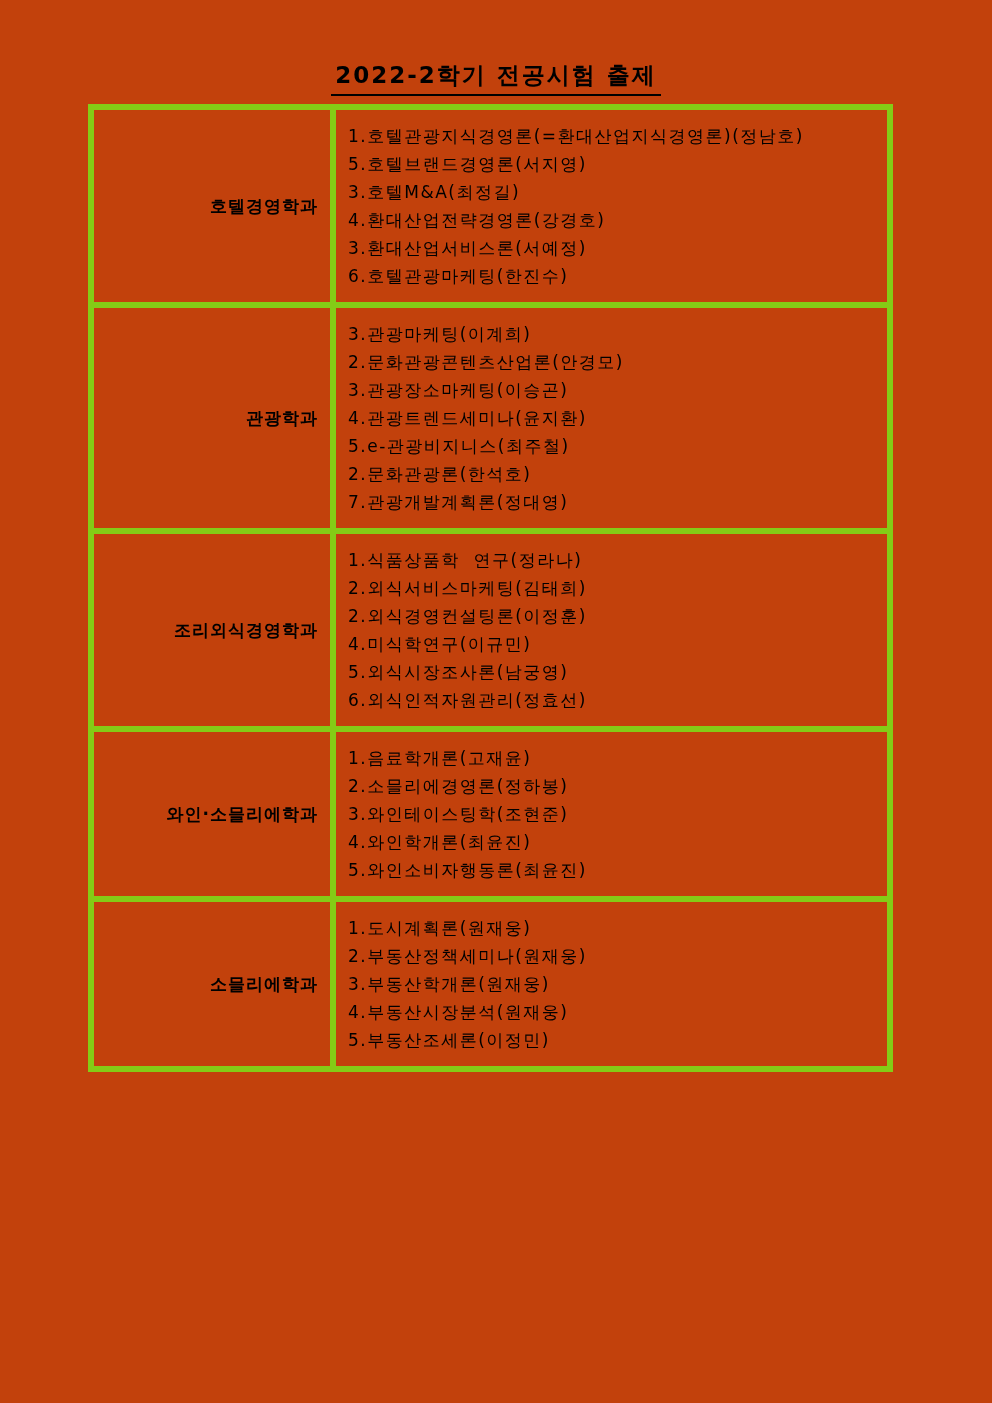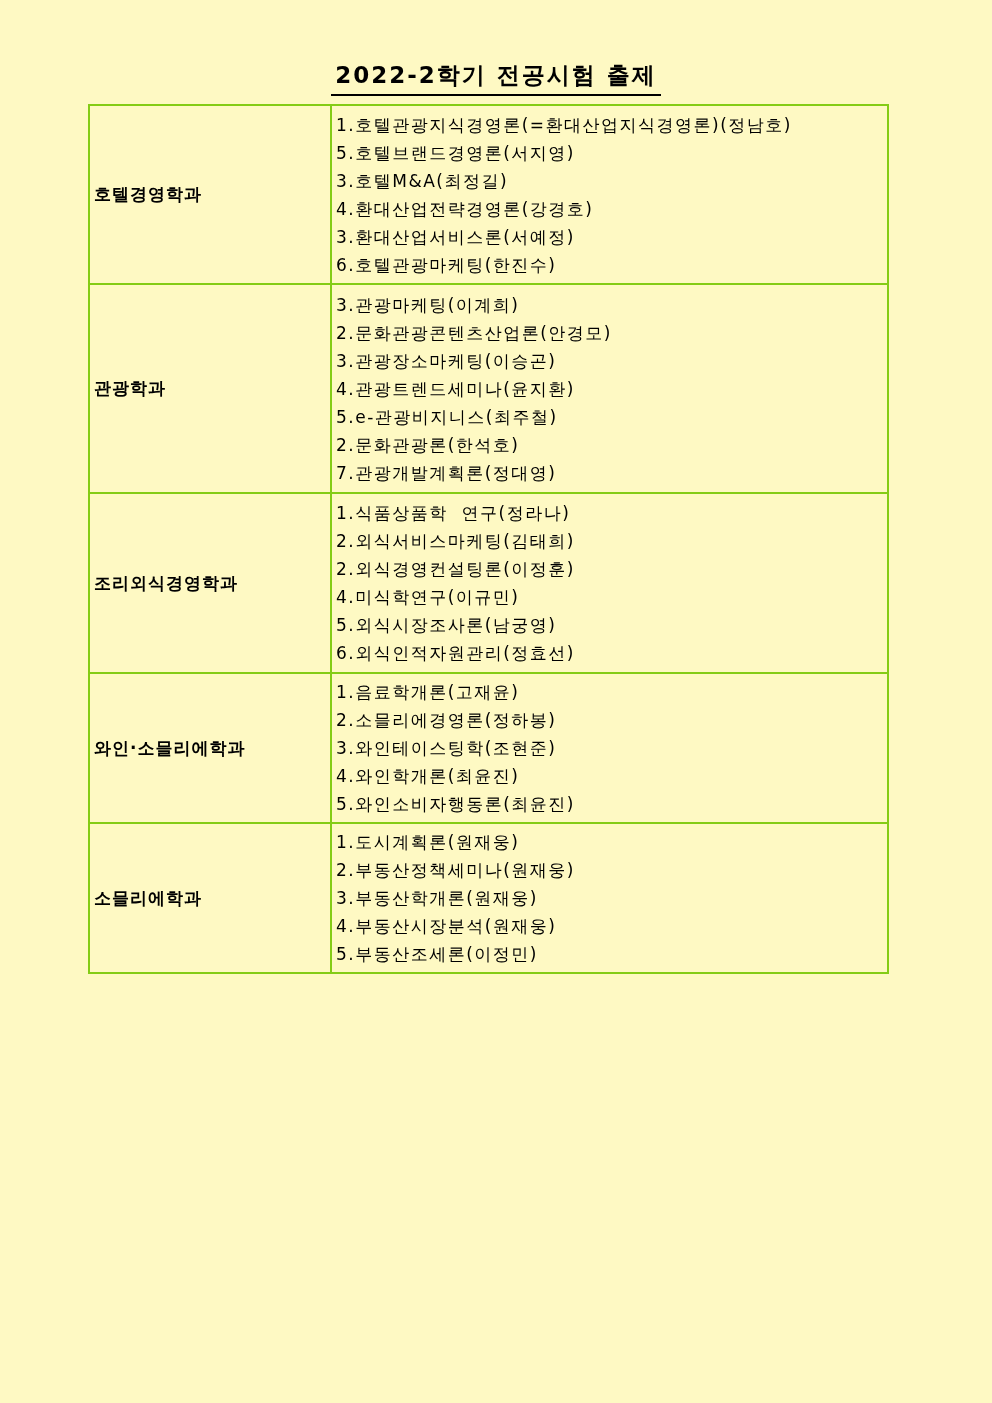--- a/index.html
+++ b/index.html
@@ -4,21 +4,21 @@
 <style>
   html, body {
     margin: 0;
     padding: 0;
     background: #ffffff;
   }
   .page {
     position: relative;
     width: 992px;
     height: 1403px;
-    background: #fef9c3;
+    background: #c2410c;
     font-family: "DejaVu Sans", "Liberation Sans", sans-serif;
     color: #000000;
     overflow: hidden;
   }
   .title-wrap {
     position: absolute;
     top: 60px;
     left: 0;
     width: 100%;
     text-align: center;
@@ -34,28 +34,28 @@
   }
   table.schedule {
     position: absolute;
     top: 104px;
     left: 88px;
     width: 799px;
     border-collapse: collapse;
     table-layout: fixed;
   }
   table.schedule td {
-    border: 2px solid #84cc16;
+    border: 6px solid #84cc16;
     vertical-align: middle;
-    padding: 4px;
+    padding: 12px;
   }
   col.dept-col  { width: 242px; }
   col.list-col  { width: 557px; }
   td.dept-cell {
-    text-align: left;
+    text-align: right;
     font-weight: bold;
     font-size: 17px;
     letter-spacing: 1px;
     white-space: pre;
   }
   td.course-cell {
     padding: 9px 8px 9px 10px;
   }
   .course-line {
     font-size: 17px;

